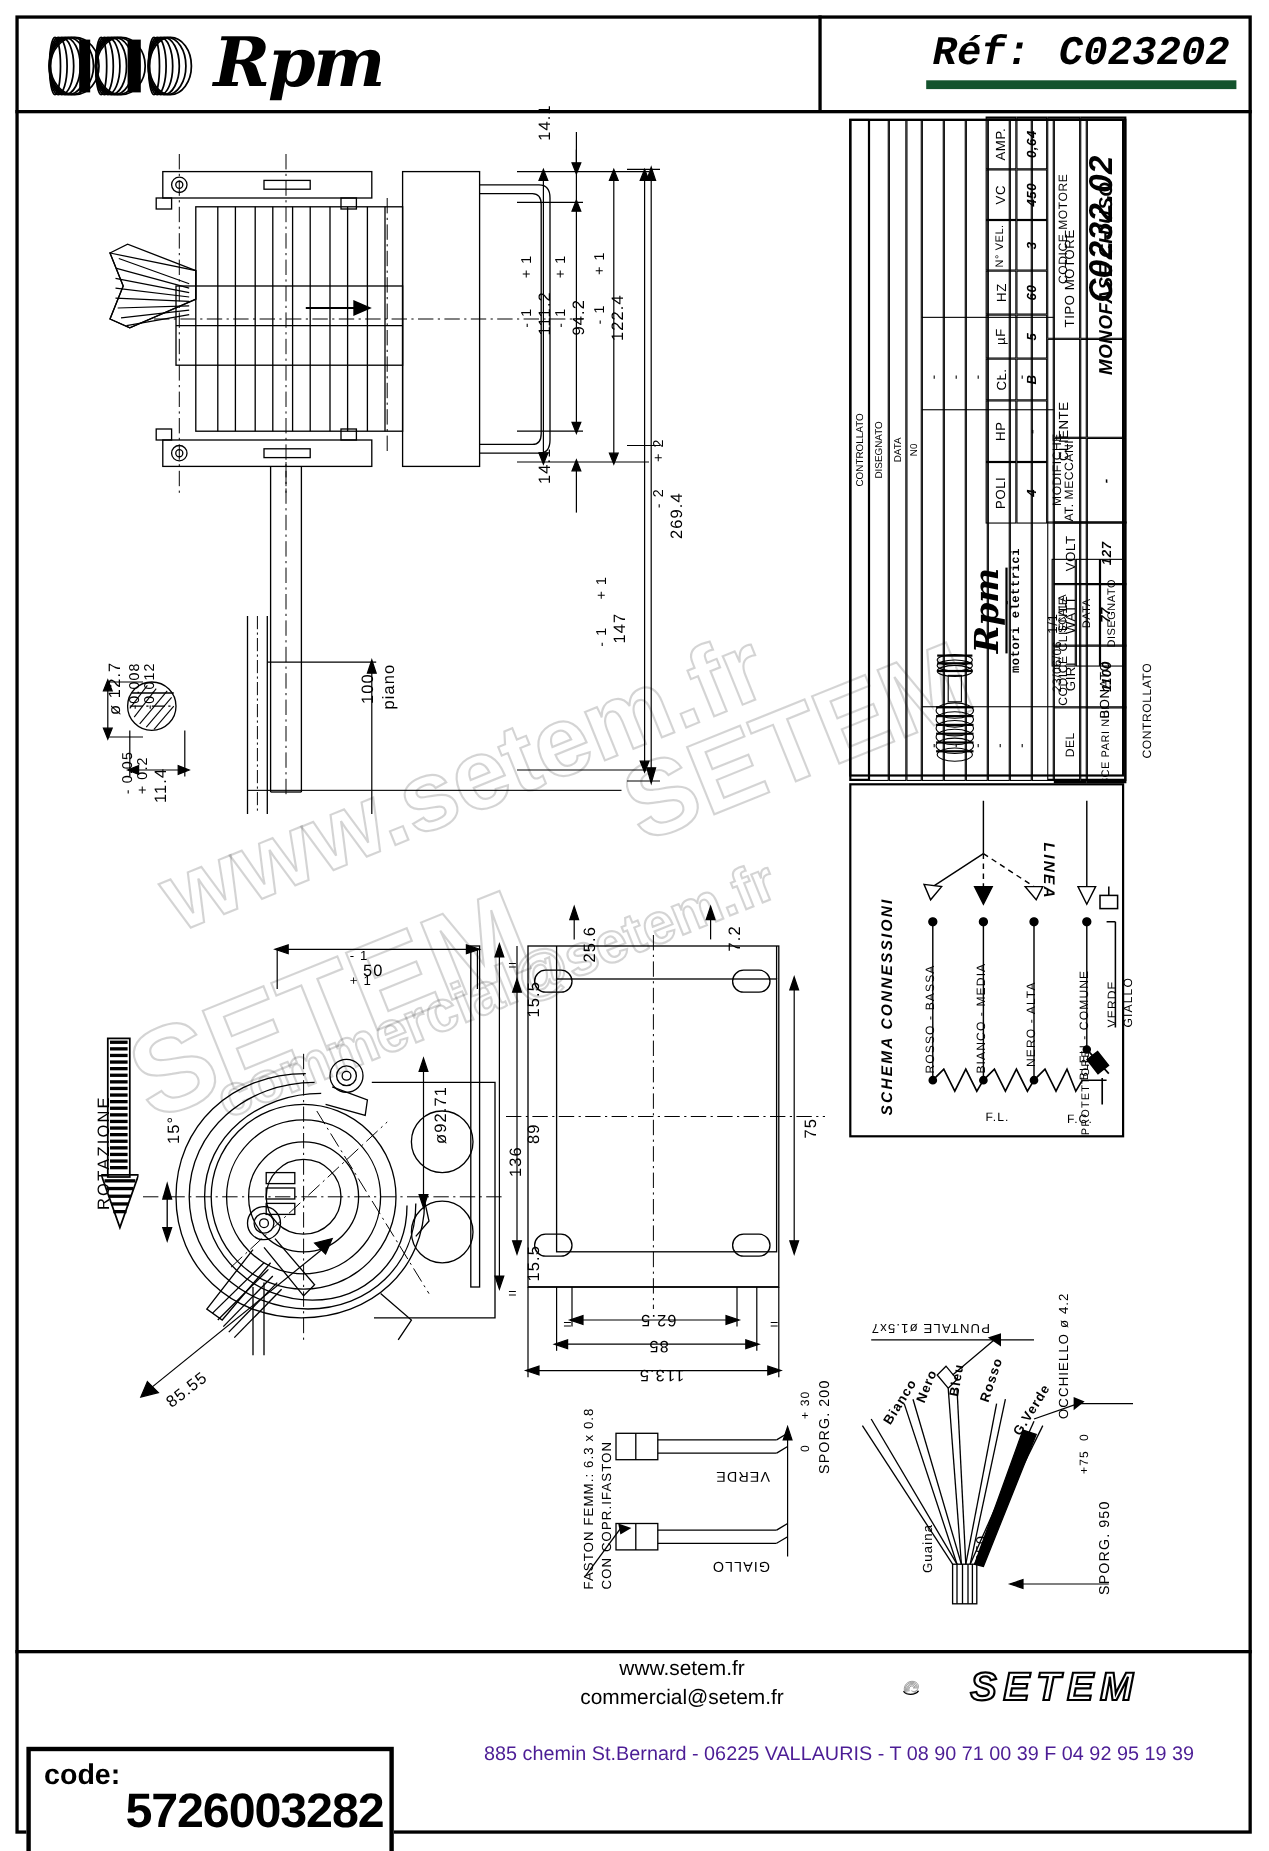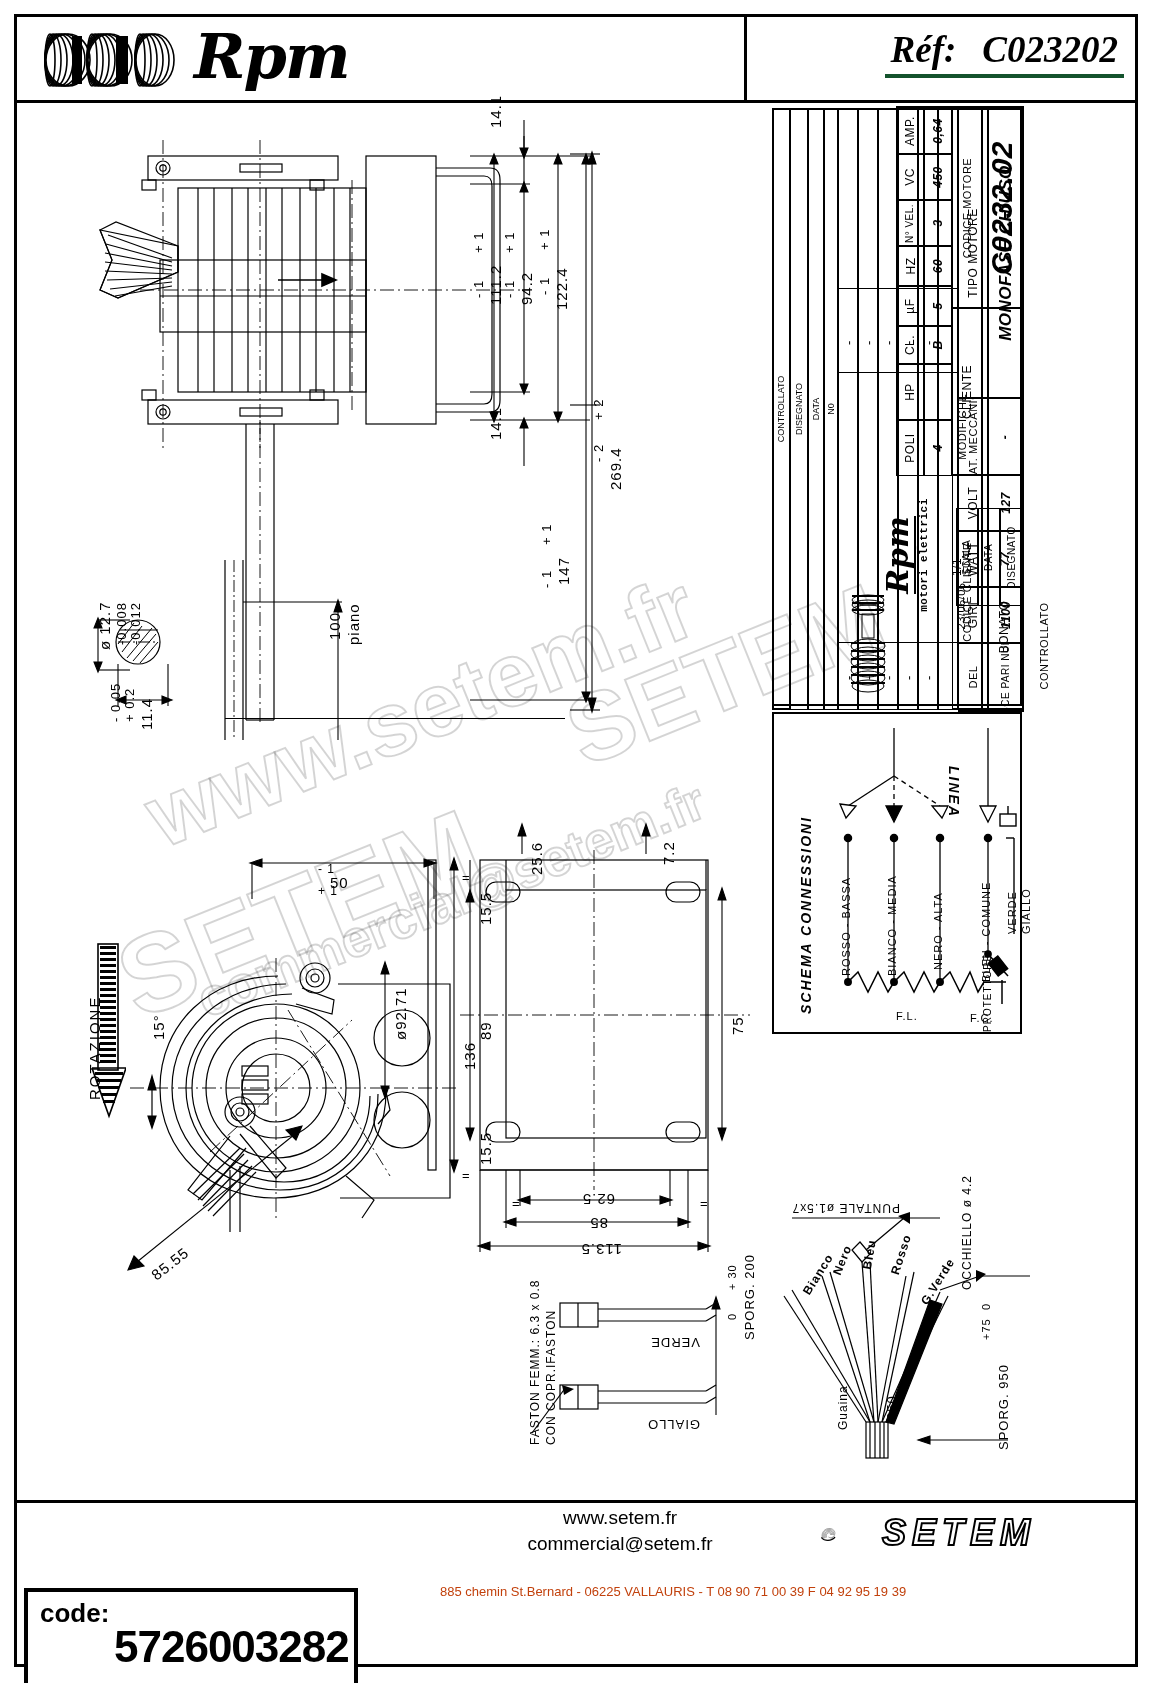--- a/index.html
+++ b/index.html
@@ -20,23 +20,23 @@
     position:absolute;left:36px;top:26px;width:330px;height:68px;
   }
   .logo-coils{position:absolute;left:0;top:4px;width:150px;height:60px;}
   .logo-text{
     position:absolute;left:158px;top:-6px;
     font-family:"DejaVu Serif", serif;
     font-style:italic;font-weight:700;font-size:62px;letter-spacing:-2px;color:#000;
   }
   .ref{
     position:absolute;right:30px;top:28px;
-    font-family:Liberation Serif, serif;
+    font-family:Liberation Mono, monospace;
     font-style:italic;font-weight:700;font-size:37px;color:#000;
-    border-bottom:4px solid #14532d;padding:0 6px 3px 6px;white-space:nowrap;
+    border-bottom:8px solid #14532d;padding:0 6px 3px 6px;white-space:nowrap;
   }
   .ref .ref-lbl{margin-right:26px;}
   .hdr-rule{position:absolute;left:14px;top:100px;width:1124px;height:3px;background:#000;}
   .hdr-v{position:absolute;left:744px;top:14px;width:3px;height:87px;background:#000;}
 
   
   .ln{position:absolute;background:#000;}
   .hl{height:1px;}
   .dim{
     position:absolute;font-family:"Liberation Sans", sans-serif;
@@ -108,21 +108,21 @@
   .code-val{
     position:absolute;left:86px;top:30px;font-size:44px;font-weight:700;color:#000000;
     letter-spacing:-1px;
   }
   .foot-web{
     position:absolute;left:455px;top:1505px;width:330px;text-align:center;
     font-size:19px;color:#000;line-height:1.35;
   }
   .foot-addr{
     position:absolute;left:440px;top:1584px;width:640px;text-align:left;
-    font-size:13px;color:#c2410c;white-space:nowrap;
+    font-size:18px;color:#4c1d95;white-space:nowrap;
   }
   .setem-logo{
     position:absolute;left:820px;top:1504px;width:280px;height:60px;
   }
   .setem-word{
     position:absolute;left:62px;top:8px;
     font-family:"Liberation Sans",sans-serif;font-weight:700;font-style:italic;
     font-size:36px;letter-spacing:6px;
     color:#fff;-webkit-text-stroke:2px #000;
   }

